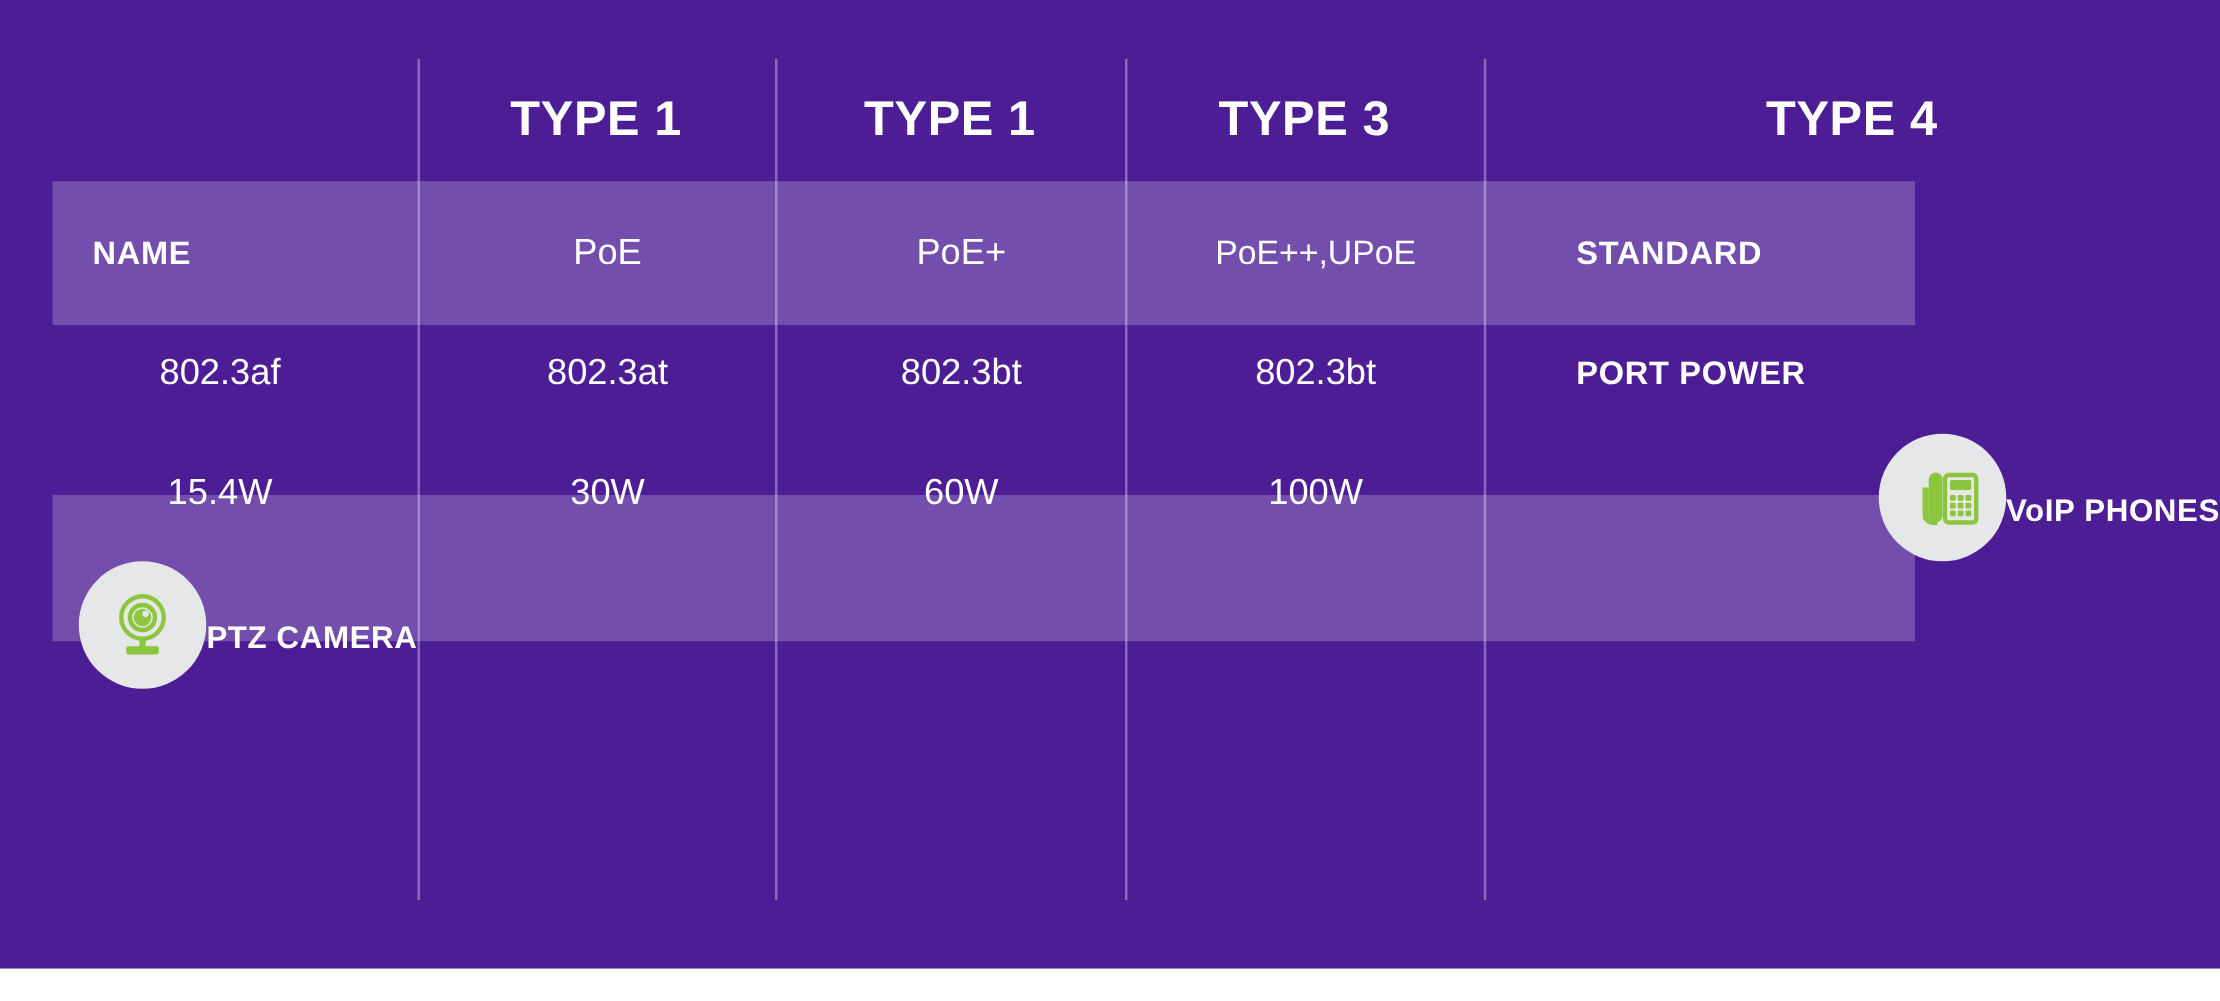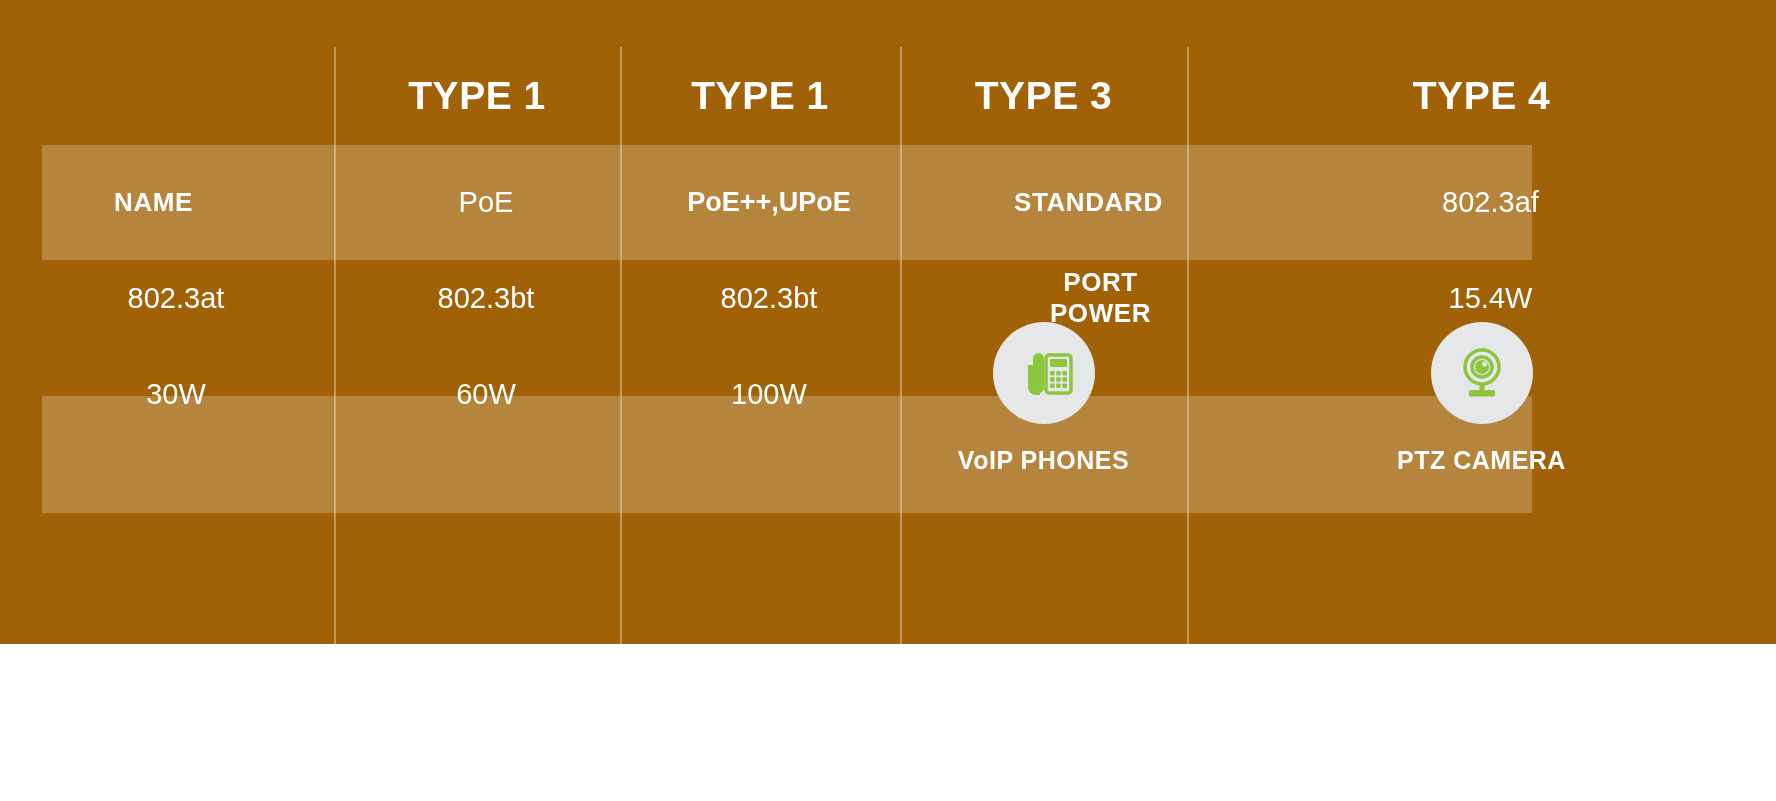--- a/index.html
+++ b/index.html
@@ -7,22 +7,22 @@
     padding: 0;
     background: #ffffff;
   }
   body {
     font-family: "Liberation Sans", sans-serif;
   }
 
   .poe-table {
     position: relative;
     width: 1776px;
-    height: 644px;
-    background: #a16207;
+    height: 775px;
+    background: #4c1d95;
     overflow: hidden;
     -webkit-font-smoothing: antialiased;
   }
 
   
   .band {
     position: absolute;
     left: 42px;
     width: 1490px;
     background: rgba(255, 255, 255, 0.22);
@@ -67,38 +67,38 @@
   
   .head-cell {
     font-size: 39px;
     font-weight: bold;
     letter-spacing: 0.5px;
   }
 
   
   .row-label {
     justify-content: flex-start;
-    padding-left: 114px;
+    padding-left: 74px;
     font-size: 26px;
     font-weight: bold;
     letter-spacing: 0.6px;
   }
 
   
   .value-cell {
     font-size: 29px;
     font-weight: 400;
     margin-left: 18px;
   }
-  .value-cell.small { font-size: 27px; font-weight: bold; }
+  .value-cell.small { font-size: 27px; }
 
   
   .device-cell {
-    flex-direction: column;
-    justify-content: center;
+    flex-direction: row;
+    justify-content: flex-end;
     padding-top: 7px;
   }
   .icon-circle {
     width: 102px;
     height: 102px;
     border-radius: 50%;
     background: #e6e7e8;
     display: flex;
     align-items: center;
     justify-content: center;
@@ -134,20 +134,21 @@
     <div class="spacer"></div>
 
     <div class="cell"></div>
     <div class="cell head-cell">TYPE 1</div>
     <div class="cell head-cell">TYPE 1</div>
     <div class="cell head-cell">TYPE 3</div>
     <div class="cell head-cell">TYPE 4</div>
 
     <div class="cell row-label">NAME</div>
     <div class="cell value-cell">PoE</div>
+    <div class="cell value-cell">PoE+</div>
     <div class="cell value-cell small">PoE++,UPoE</div>
 
     <div class="cell row-label">STANDARD</div>
     <div class="cell value-cell">802.3af</div>
     <div class="cell value-cell">802.3at</div>
     <div class="cell value-cell">802.3bt</div>
     <div class="cell value-cell">802.3bt</div>
 
     <div class="cell row-label">PORT POWER</div>
     <div class="cell value-cell">15.4W</div>

